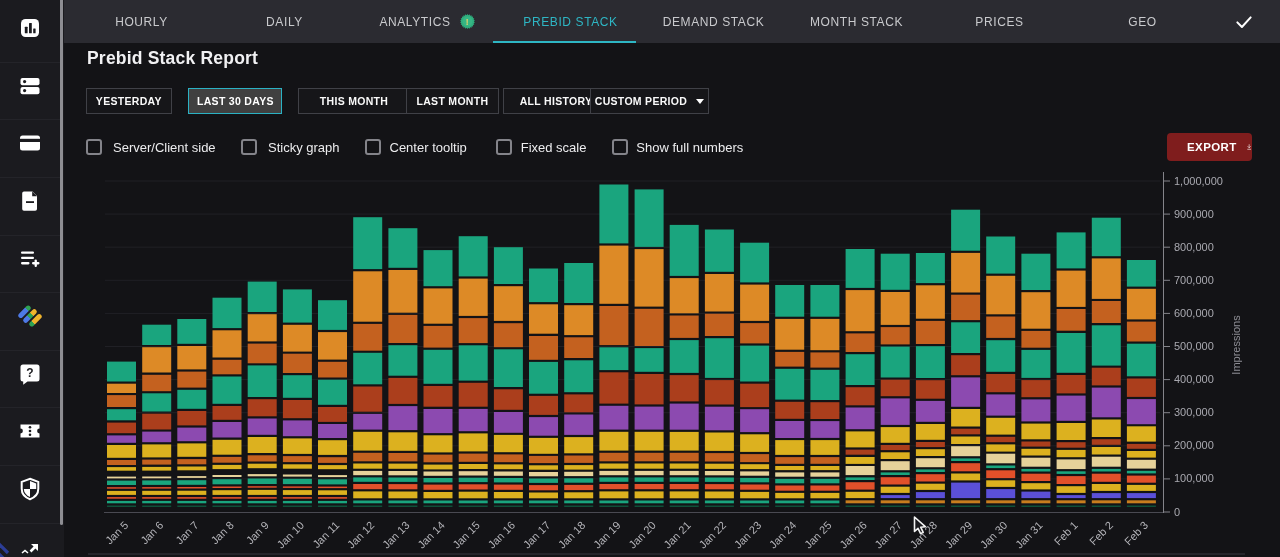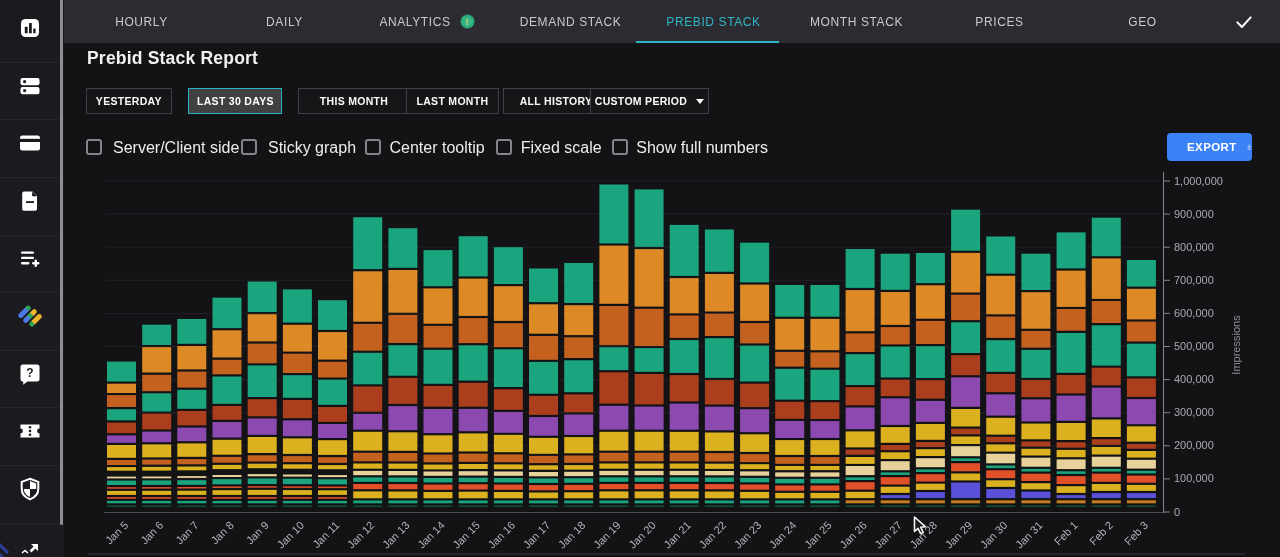--- a/index.html
+++ b/index.html
@@ -10,22 +10,22 @@
 .nav { position:absolute; left:64px; top:0; width:1216px; height:43px; background:#2b2b31; display:flex; }
 .tab { width:143px; height:43px; display:flex; align-items:center; justify-content:center; color:#c9cacd; font-size:12px; letter-spacing:.6px; font-weight:500; position:relative;padding-left:12px; }
 .tab.active { color:#2eb6c4; }
 .tab.active::after { content:""; position:absolute; left:0; right:0; bottom:0; height:2px; background:#2eb6c4; }
 .navcheck { position:absolute; right:26px; top:12px; }
 h1 { position:absolute; left:87px; top:48px; color:#f1f1f3; font-size:17.5px; font-weight:bold; letter-spacing:.2px;text-align:center; }
 .btn { position:absolute; top:88px; height:26px; display:flex; align-items:center; justify-content:center; border:1px solid #404147; border-radius:0; color:#fafafa; font-size:10.5px; font-weight:bold; letter-spacing:.3px; background:#161619; }
 .btn.teal { background:#404040; border-color:#2bb2c4; color:#fff; }
 .caret { width:0; height:0; border-left:4.5px solid transparent; border-right:4.5px solid transparent; border-top:5px solid #fff; margin-left:9px; }
 .cb { position:absolute; top:139px; width:16px; height:16px; border:2px solid #84848a; border-radius:3px; }
-.cbl { position:absolute; top:140px; color:#ececee; font-size:16px; line-height:16px; white-space:nowrap; }
-.export { position:absolute; left:1167px; top:133px; width:85px; height:28px; background:#3b82f6; border-radius:4px; display:flex; align-items:center; justify-content:center; color:#fff; font-size:11.5px; font-weight:bold; letter-spacing:.4px;padding-left:20px; }
+.cbl { position:absolute; top:140px; color:#ececee; font-size:13px; line-height:16px; white-space:nowrap; }
+.export { position:absolute; left:1167px; top:133px; width:85px; height:28px; background:#7f1d1d; border-radius:4px; display:flex; align-items:center; justify-content:center; color:#fff; font-size:11.5px; font-weight:bold; letter-spacing:.4px;padding-left:20px; }
 .chart { position:absolute; left:0; top:0; }
 </style></head>
 <body>
 <svg class="chart" width="1280" height="557" viewBox="0 0 1280 557" font-family="Liberation Sans, sans-serif">
     <line x1="105" y1="478.9" x2="1160" y2="478.9" stroke="#202025" stroke-width="1"></line>
     <line x1="105" y1="445.8" x2="1160" y2="445.8" stroke="#202025" stroke-width="1"></line>
     <line x1="105" y1="412.7" x2="1160" y2="412.7" stroke="#202025" stroke-width="1"></line>
     <line x1="105" y1="379.6" x2="1160" y2="379.6" stroke="#202025" stroke-width="1"></line>
     <line x1="105" y1="346.5" x2="1160" y2="346.5" stroke="#202025" stroke-width="1"></line>
     <line x1="105" y1="313.4" x2="1160" y2="313.4" stroke="#202025" stroke-width="1"></line>
@@ -648,22 +648,22 @@
     </svg>
   </div>
 <div class="nav">
     <div class="tab">HOURLY</div>
     <div class="tab">DAILY</div>
     <div class="tab">ANALYTICS<svg width="17" height="17" viewBox="0 0 24 24" style="margin-left:8px">
         <path d="M12.0 1.5 L13.3 3.1 L15.0 1.9 L15.7 3.8 L17.7 3.2 L17.9 5.2 L19.9 5.1 L19.6 7.1 L21.6 7.6 L20.6 9.5 L22.4 10.5 L21.0 12.0 L22.4 13.5 L20.6 14.5 L21.6 16.4 L19.6 16.9 L19.9 18.9 L17.9 18.8 L17.7 20.8 L15.7 20.2 L15.0 22.1 L13.3 20.9 L12.0 22.5 L10.7 20.9 L9.0 22.1 L8.3 20.2 L6.3 20.8 L6.1 18.8 L4.1 18.9 L4.4 16.9 L2.4 16.4 L3.4 14.5 L1.6 13.5 L3.0 12.0 L1.6 10.5 L3.4 9.5 L2.4 7.6 L4.4 7.1 L4.1 5.1 L6.1 5.2 L6.3 3.2 L8.3 3.8 L9.0 1.9 L10.7 3.1 Z" fill="#2fae7d"></path>
         <circle cx="12" cy="12" r="7" fill="#3dbd8c" opacity="0.5"></circle>
         <text x="12" y="16.4" font-size="12" font-weight="bold" fill="#e8d36b" text-anchor="middle" font-family="Liberation Sans, sans-serif">!</text>
       </svg></div>
+    <div class="tab active">PREBID STACK</div>
     <div class="tab">DEMAND STACK</div>
-    <div class="tab active">PREBID STACK</div>
     <div class="tab">MONTH STACK</div>
     <div class="tab">PRICES</div>
     <div class="tab">GEO</div>
 <svg class="navcheck" width="20" height="20" viewBox="0 0 24 24">
       <path d="M4 12.5 L9.5 18 L20 6.5" stroke="#fff" stroke-width="2.4" fill="none" stroke-linecap="round" stroke-linejoin="round"></path>
     </svg>
 </div>
 <h1>Prebid Stack Report</h1>
 <div class="btn" style="left:86px;width:85.6px">YESTERDAY</div>
 <div class="btn teal" style="left:188.3px;width:94.2px">LAST 30 DAYS</div>

